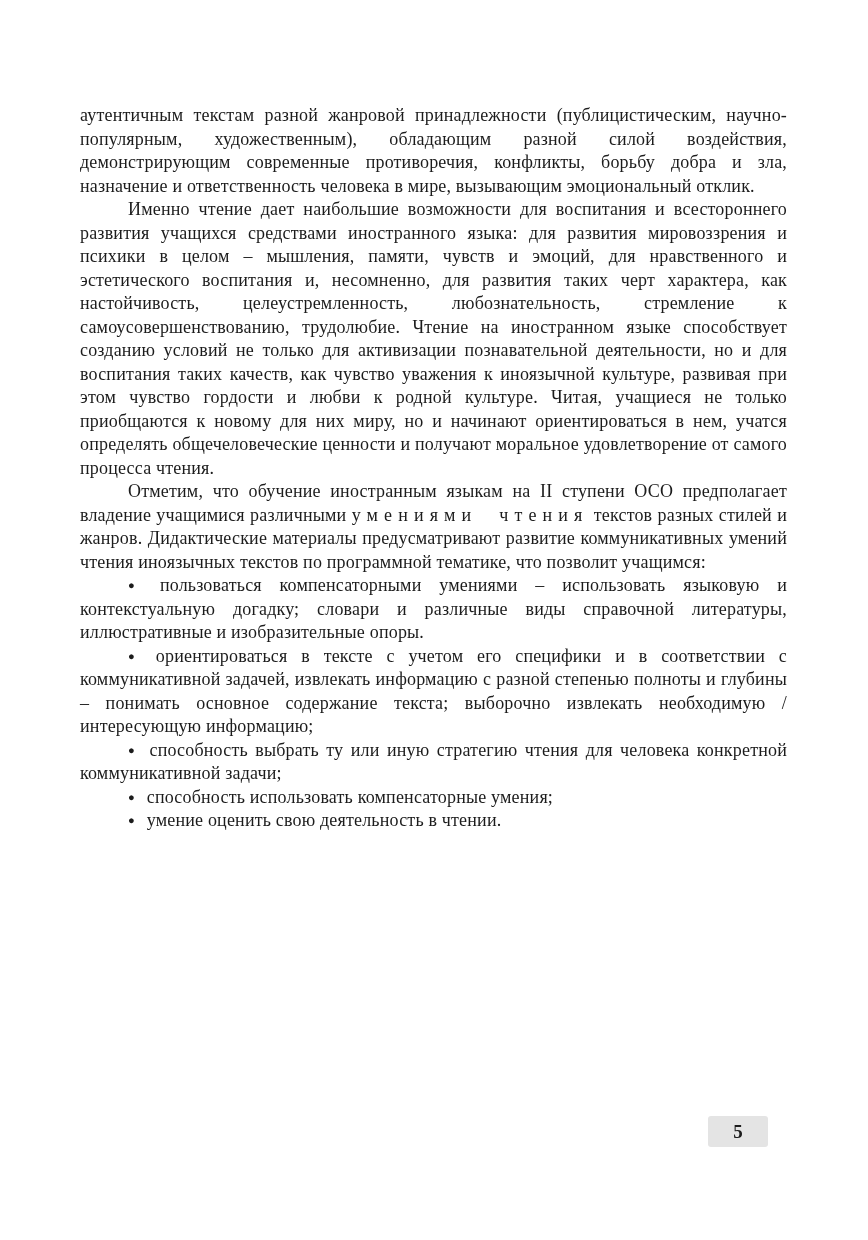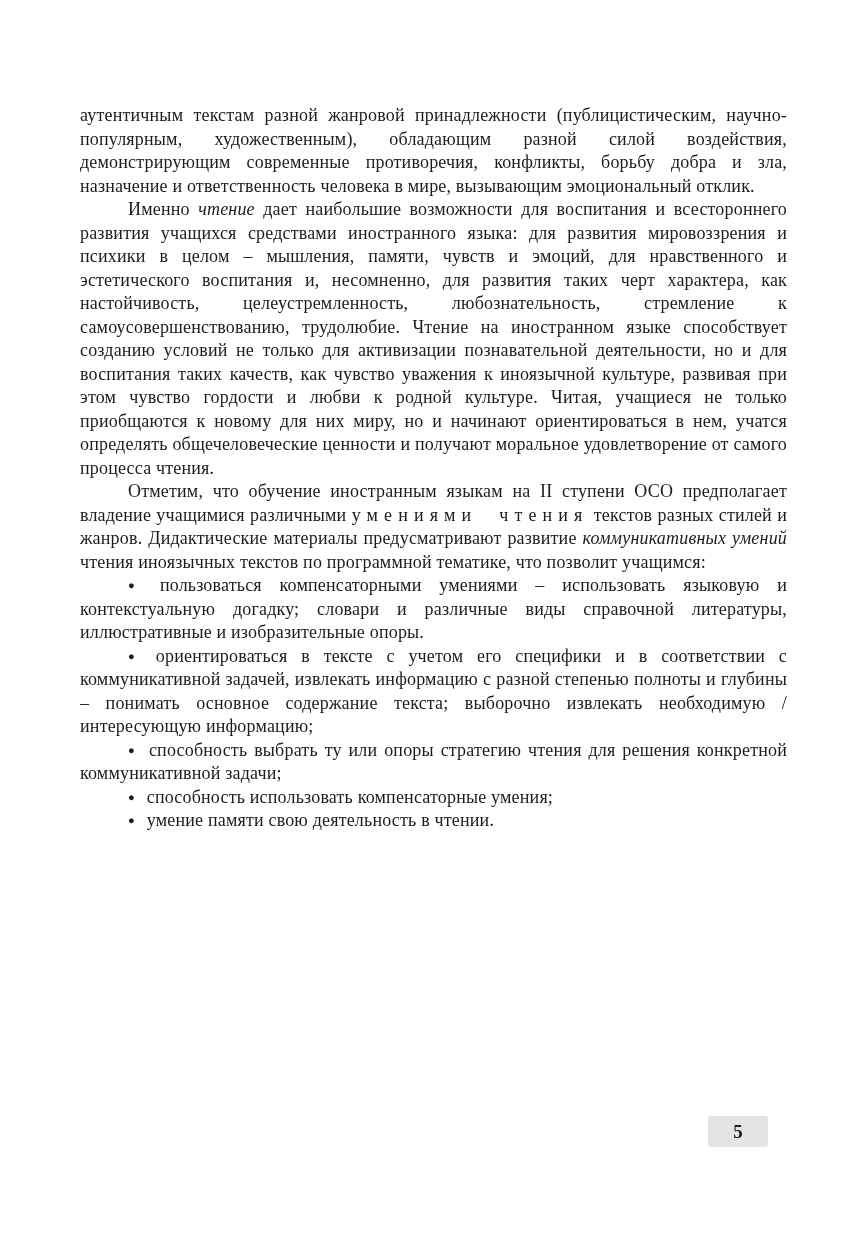--- a/index.html
+++ b/index.html
@@ -29,21 +29,21 @@
     font-size: 18px;
     line-height: 23.5px;
     text-align: justify;
     text-indent: 48px;
     letter-spacing: 0.01em;
   }
   .text-block p.no-indent {
     text-indent: 0;
   }
   .normal { font-style: normal; }
-  .italic { font-style: italic; }
+  .italic { }
   .spaced {
     letter-spacing: 0.34em;
     word-spacing: 0.6em;
   }
   .bullet {
     font-size: 0.62em;
     vertical-align: 2px;
     padding-right: 12px;
     letter-spacing: 0;
   }
@@ -68,20 +68,20 @@
 </head>
 <body>
 
 <div class="page">
   <div class="text-block">
       <p class="body-paragraph no-indent"><span class="normal">аутентичным текстам разной жанровой принадлежности (публицистическим, научно-популярным, художественным), обладающим разной силой воздействия, демонстрирующим современные противоречия, конфликты, борьбу добра и зла, назначение и ответственность человека в мире, вызывающим эмоциональный отклик.</span></p>
       <p class="body-paragraph"><span class="normal">Именно </span><span class="italic">чтение</span><span class="normal"> дает наибольшие возможности для воспитания и всестороннего развития учащихся средствами иностранного языка: для развития мировоззрения и психики в целом – мышления, памяти, чувств и эмоций, для нравственного и эстетического воспитания и, несомненно, для развития таких черт характера, как настойчивость, целеустремленность, любознательность, стремление к самоусовершенствованию, трудолюбие. Чтение на иностранном языке способствует созданию условий не только для активизации познавательной деятельности, но и для воспитания таких качеств, как чувство уважения к иноязычной культуре, развивая при этом чувство гордости и любви к родной культуре. Читая, учащиеся не только приобщаются к новому для них миру, но и начинают ориентироваться в нем, учатся определять общечеловеческие ценности и получают моральное удовлетворение от самого процесса чтения.</span></p>
       <p class="body-paragraph"><span class="normal">Отметим, что обучение иностранным языкам на II ступени ОСО предполагает владение учащимися различными </span><span class="spaced">умениями чтения</span><span class="normal"> текстов разных стилей и жанров. Дидактические материалы предусматривают развитие </span><span class="italic">коммуникативных умений</span><span class="normal"> чтения иноязычных текстов по программной тематике, что позволит учащимся:</span></p>
       <p class="bullet-item"><span class="bullet">●</span><span class="normal">пользоваться компенсаторными умениями – использовать языковую и контекстуальную догадку; словари и различные виды справочной литературы, иллюстративные и изобразительные опоры.</span></p>
       <p class="bullet-item"><span class="bullet">●</span><span class="normal">ориентироваться в тексте с учетом его специфики и в соответствии с коммуникативной задачей, извлекать информацию с разной степенью полноты и глубины – понимать основное содержание текста; выборочно извлекать необходимую / интересующую информацию;</span></p>
-      <p class="bullet-item"><span class="bullet">●</span><span class="normal">способность выбрать ту или опоры стратегию чтения для решения конкретной коммуникативной задачи;</span></p>
+      <p class="bullet-item"><span class="bullet">●</span><span class="normal">способность выбрать ту или иную стратегию чтения для человека конкретной коммуникативной задачи;</span></p>
       <p class="bullet-item"><span class="bullet">●</span><span class="normal">способность использовать компенсаторные умения;</span></p>
-      <p class="bullet-item"><span class="bullet">●</span><span class="normal">умение памяти свою деятельность в чтении.</span></p>
+      <p class="bullet-item"><span class="bullet">●</span><span class="normal">умение оценить свою деятельность в чтении.</span></p>
     </div>
   <div class="page-number-badge">
     <span>5</span>
   </div>
 </div>
 
 </body></html>

